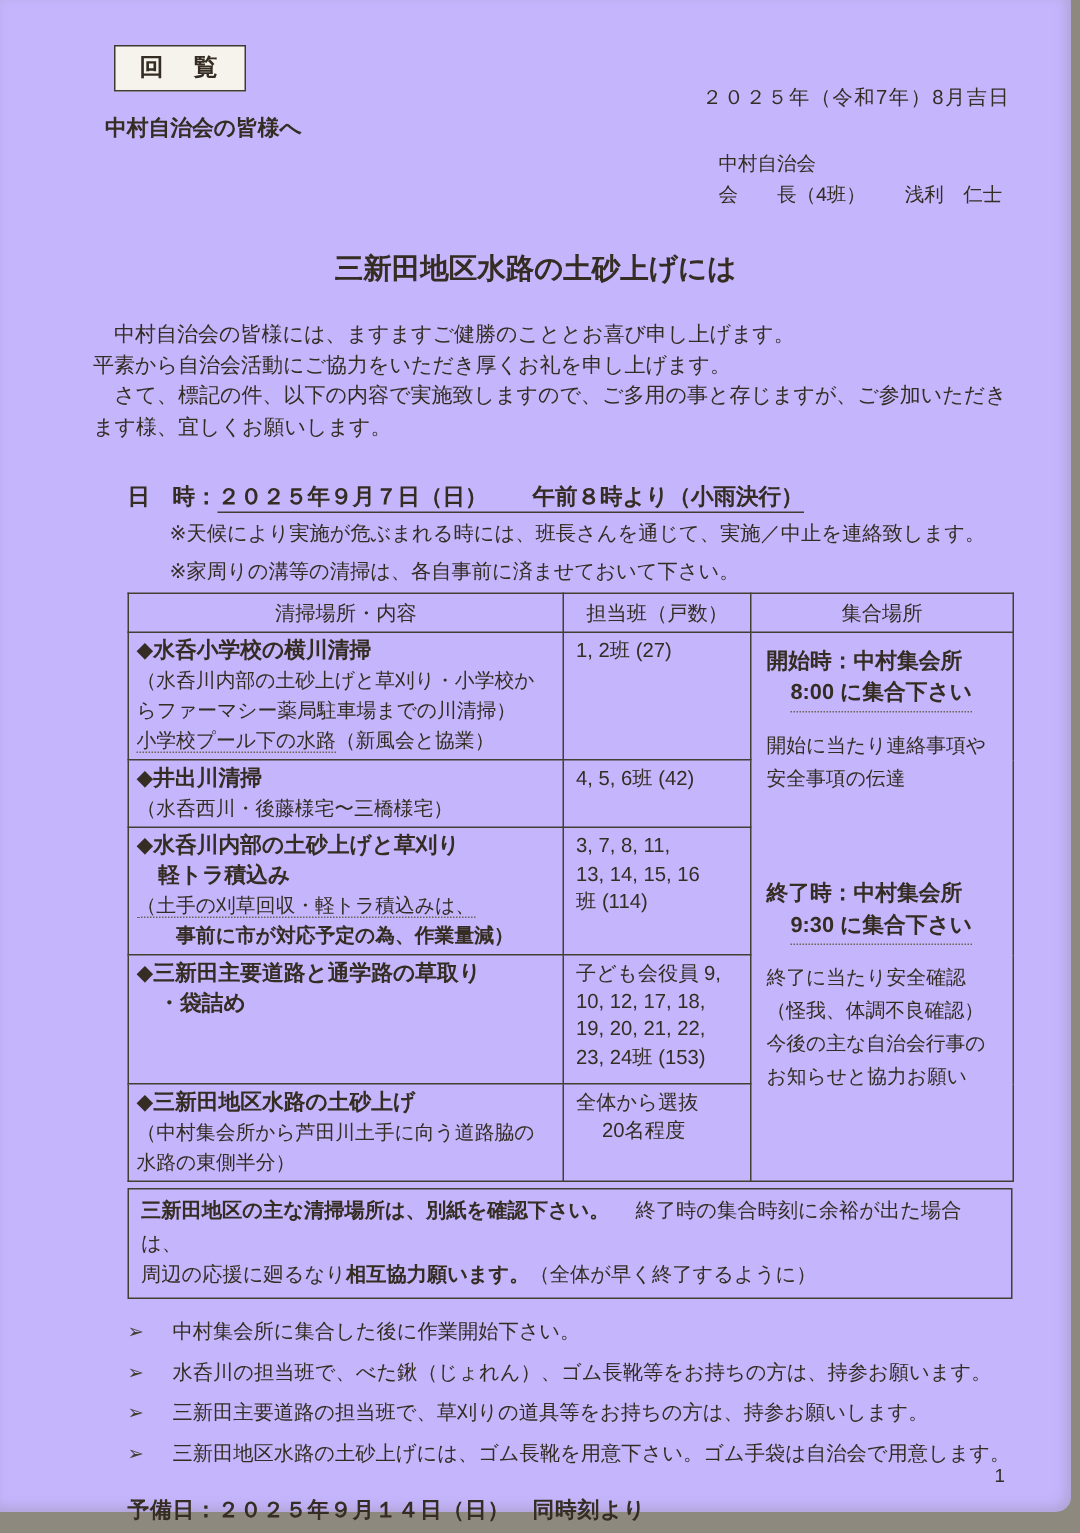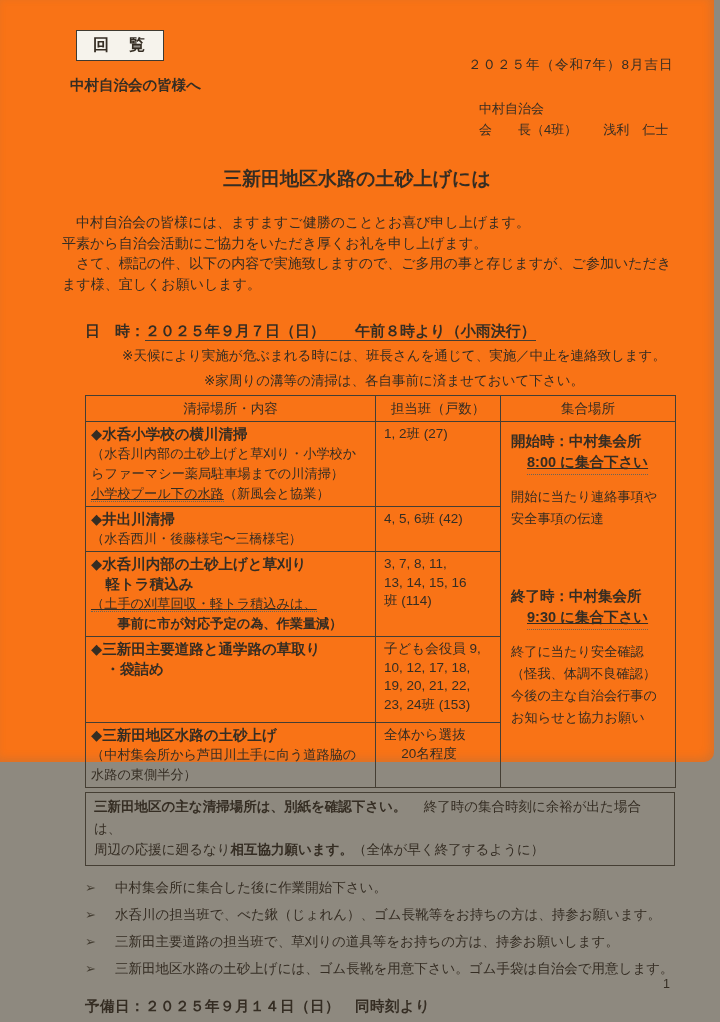--- a/index.html
+++ b/index.html
@@ -4,22 +4,22 @@
 <style>
   * { margin:0; padding:0; box-sizing:border-box; }
   html,body { width:720px; height:1022px; }
   body {
     background:#8e897f;
     font-family:"Liberation Sans","DejaVu Sans",sans-serif;
     color:#352d23;
     overflow:hidden;
   }
   .paper {
-    position:absolute; left:0; top:0; width:714px; height:762px;
-    background:#f97316;
+    position:absolute; left:0; top:0; width:714px; height:1008px;
+    background:#c4b5fd;
     box-shadow: inset -3px -3px 8px rgba(120,112,98,.25);
     border-bottom-right-radius:10px;
   }
   .b { font-weight:bold; }
   .pre { white-space:pre-line; }
 
   .kairan-box {
     position:absolute; left:76px; top:30px;
     border:1.7px solid #3f3a31;
     padding:4px 16px;
@@ -28,22 +28,22 @@
   }
   .date-line { position:absolute; left:468px; top:56px; font-size:13.5px; letter-spacing:1px; }
   .addressee { position:absolute; left:70px; top:76px; font-size:14.5px; font-weight:bold; }
   .sender { position:absolute; left:479px; top:98px; font-size:13px; line-height:21px; }
   .doc-title { position:absolute; left:0; top:166px; width:714px; text-align:center; font-size:19px; font-weight:bold; }
   .greeting { position:absolute; left:62px; top:212px; width:640px; font-size:14px; line-height:20.5px; white-space:pre-line; }
 
   .content { position:absolute; left:85px; top:322px; width:590px; }
   .datetime-line { font-size:15px; font-weight:bold; }
   .u-solid { border-bottom:1.6px solid #453d32; padding-bottom:1px; }
-  .u-dot { border-bottom:1.6px dotted #6d6456; padding-bottom:0px;text-decoration:underline; }
-  .sub-note { margin-left:28px; font-size:13.5px; line-height:21px; margin-top:4px;text-align:center; }
+  .u-dot { border-bottom:1.6px dotted #6d6456; padding-bottom:0px; }
+  .sub-note { margin-left:28px; font-size:13.5px; line-height:21px; margin-top:4px; }
   .sub-note:first-of-type { margin-top:7px; }
   .place-line { font-size:13.5px; margin-top:3px; }
   .place-line .lbl { font-size:14px; font-weight:bold; }
 
   table.main {
     margin-top:4px; border-collapse:collapse; table-layout:fixed; width:590px;
     font-size:13.5px;
   }
   table.main col.c1 { width:290px; }
   table.main col.c2 { width:125px; }

